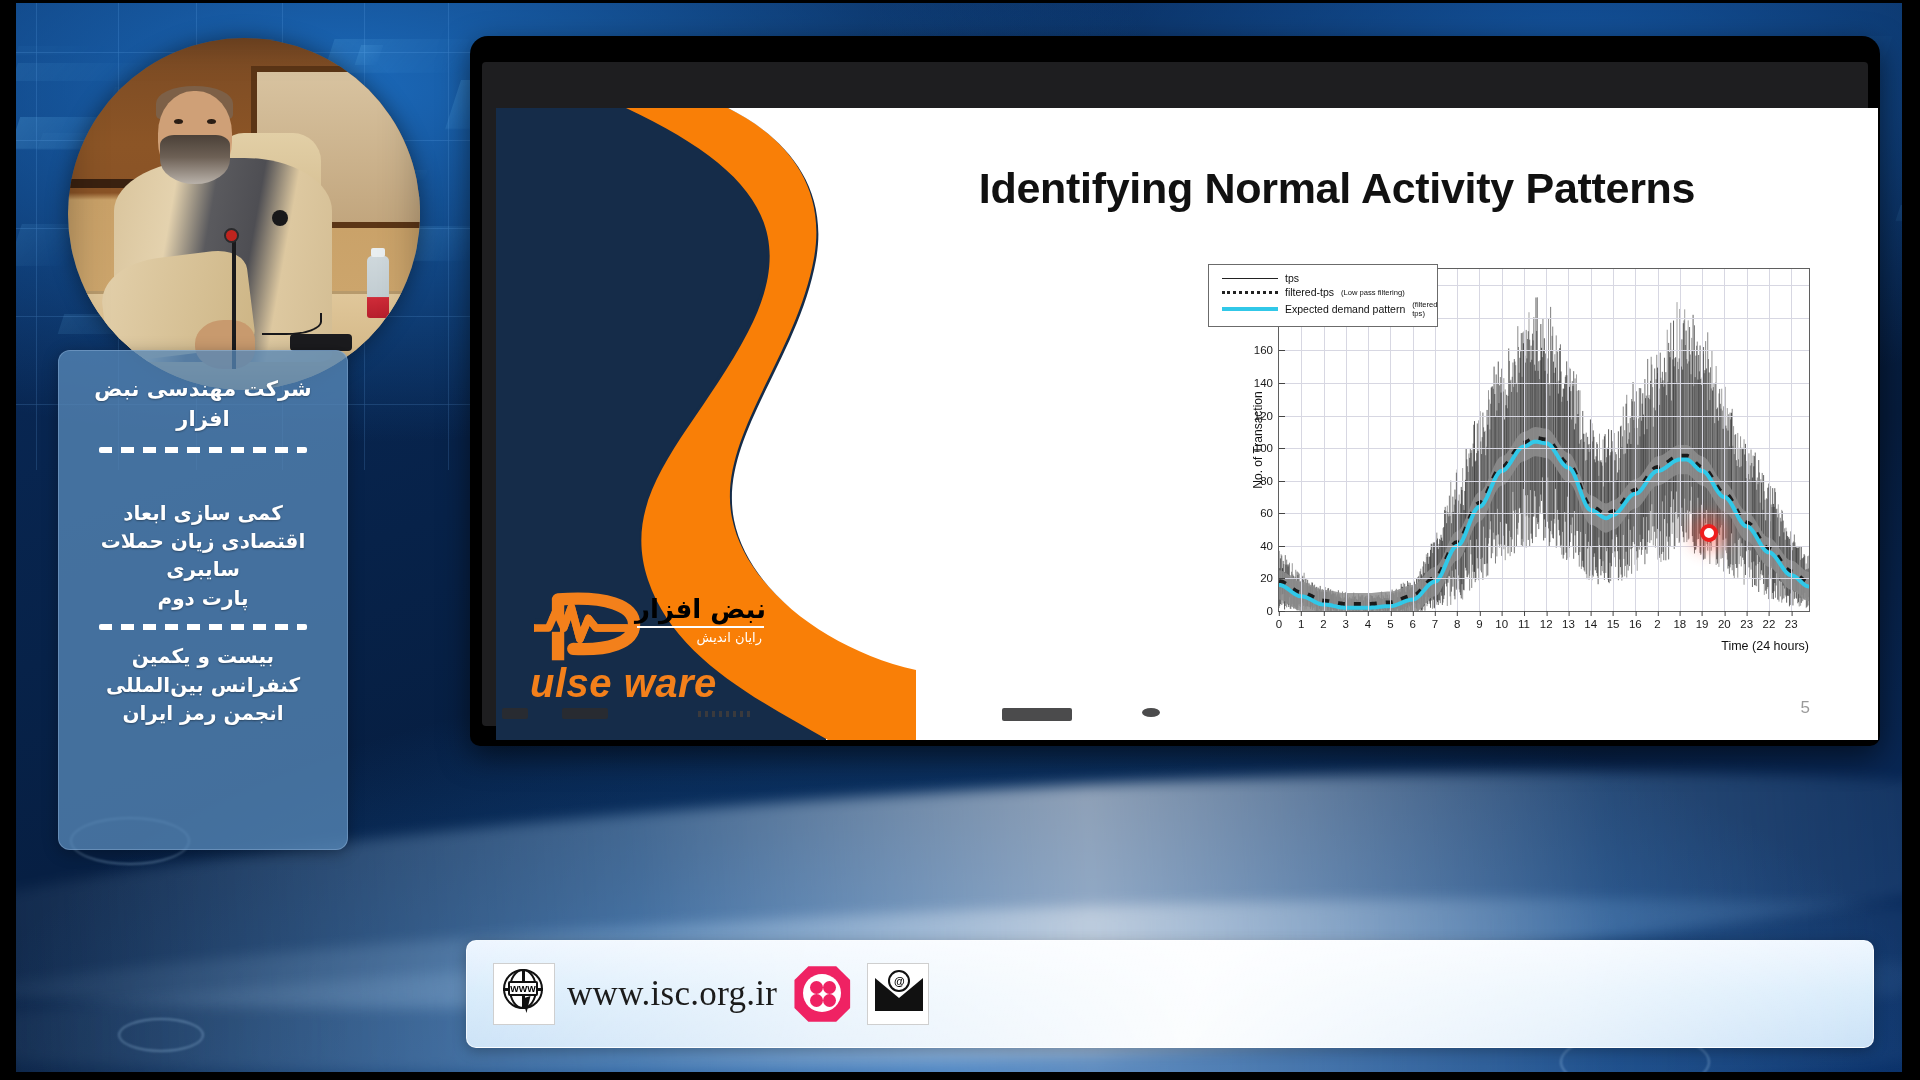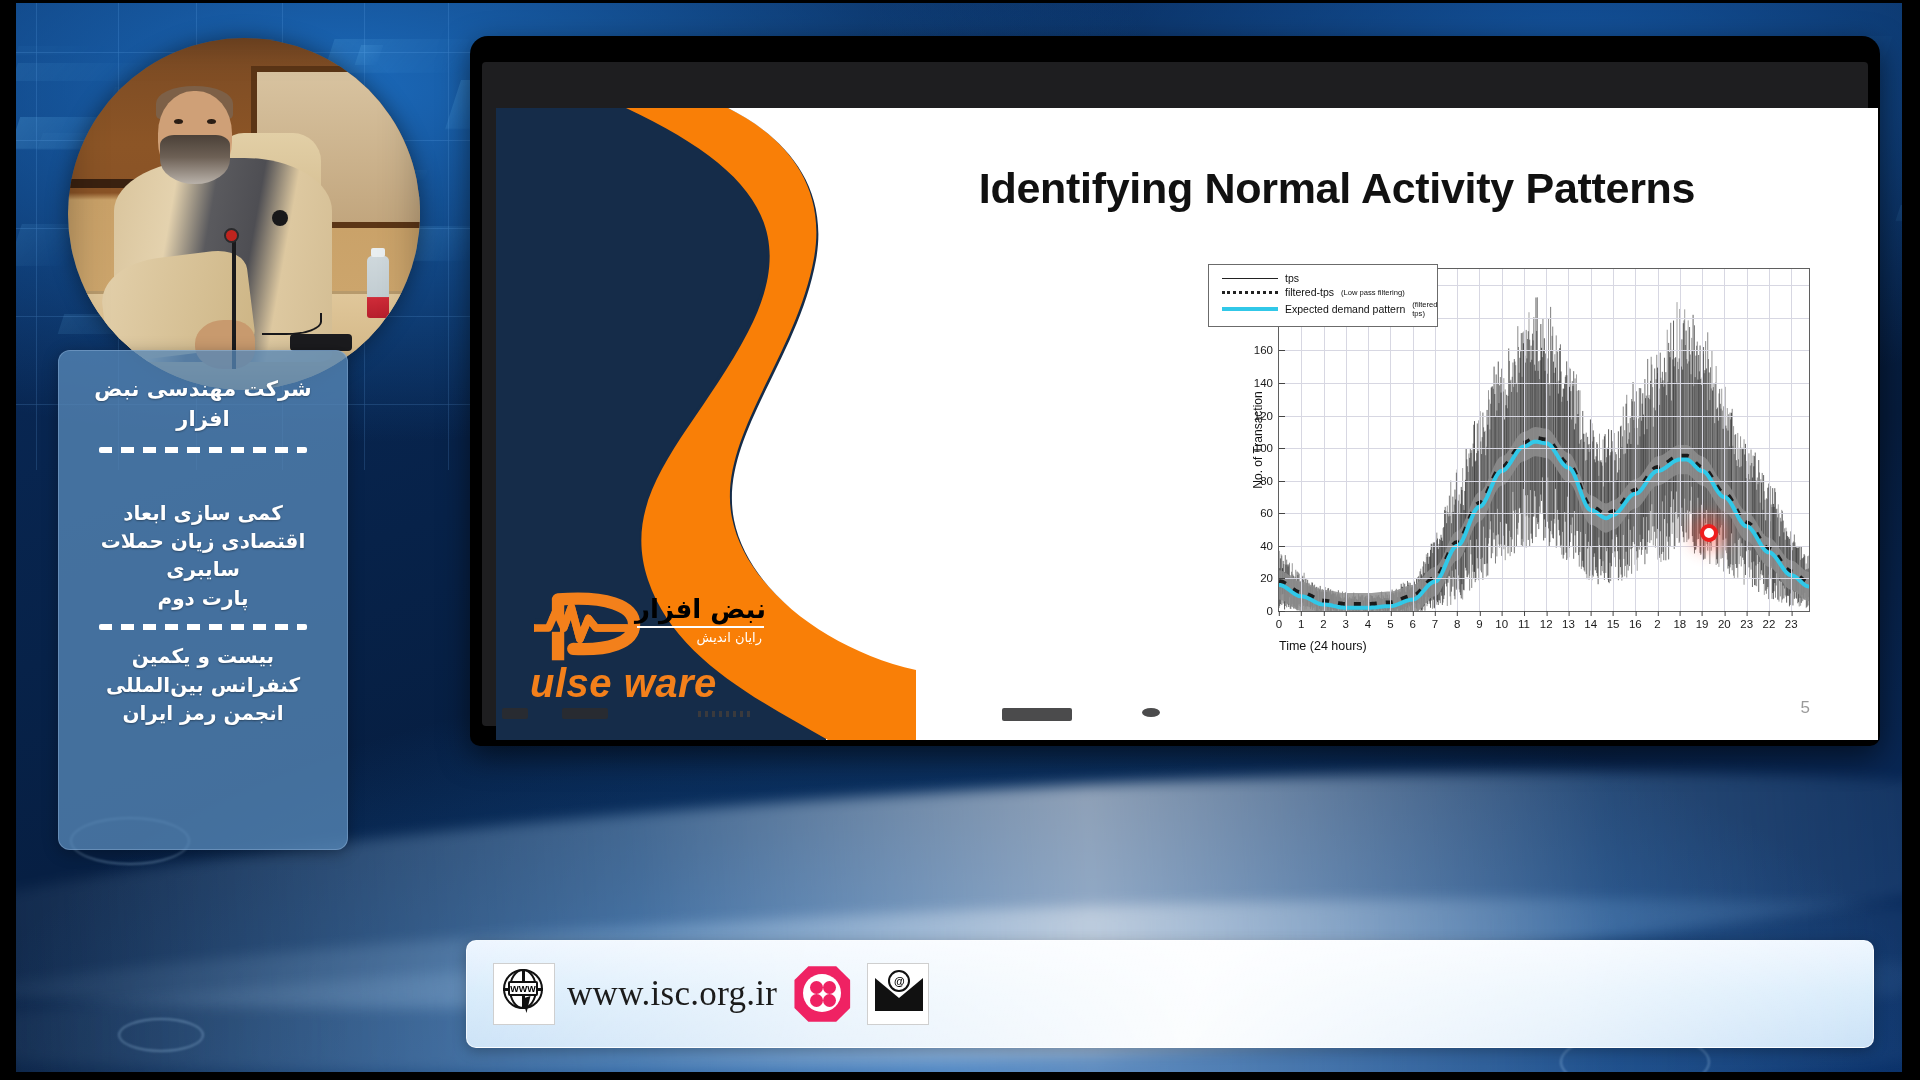--- a/index.html
+++ b/index.html
@@ -237,21 +237,21 @@
   }
   .tick-y:after { content:""; position:absolute; left:calc(100% + 6px); top:50%; width:6px; height:1px; background:#444; }
   .tick-x {
     position:absolute; top:calc(100% + 7px); transform:translateX(-50%);
     font-size:11.5px; color:#1a1a1a;
     font-family:"Liberation Sans", sans-serif;
   }
   .tick-x:before { content:""; position:absolute; left:50%; bottom:calc(100% + 2px); width:1px; height:5px; background:#444; }
   .axis-x-label {
     position:absolute; left:0; right:0; top:calc(100% + 28px);
-    text-align:left; font-size:12.5px; color:#111;
+    text-align:right; font-size:12.5px; color:#111;
   }
   .axis-y-label {
     position:absolute; left:-70px; top:50%;
     transform:translateY(-50%) rotate(-90deg);
     font-size:12px; color:#111; white-space:nowrap;
   }
   .series-svg { position:absolute; inset:0; width:100%; height:100%; }
 
   .legend {
     position:absolute; left:12px; top:6px; width:230px;

